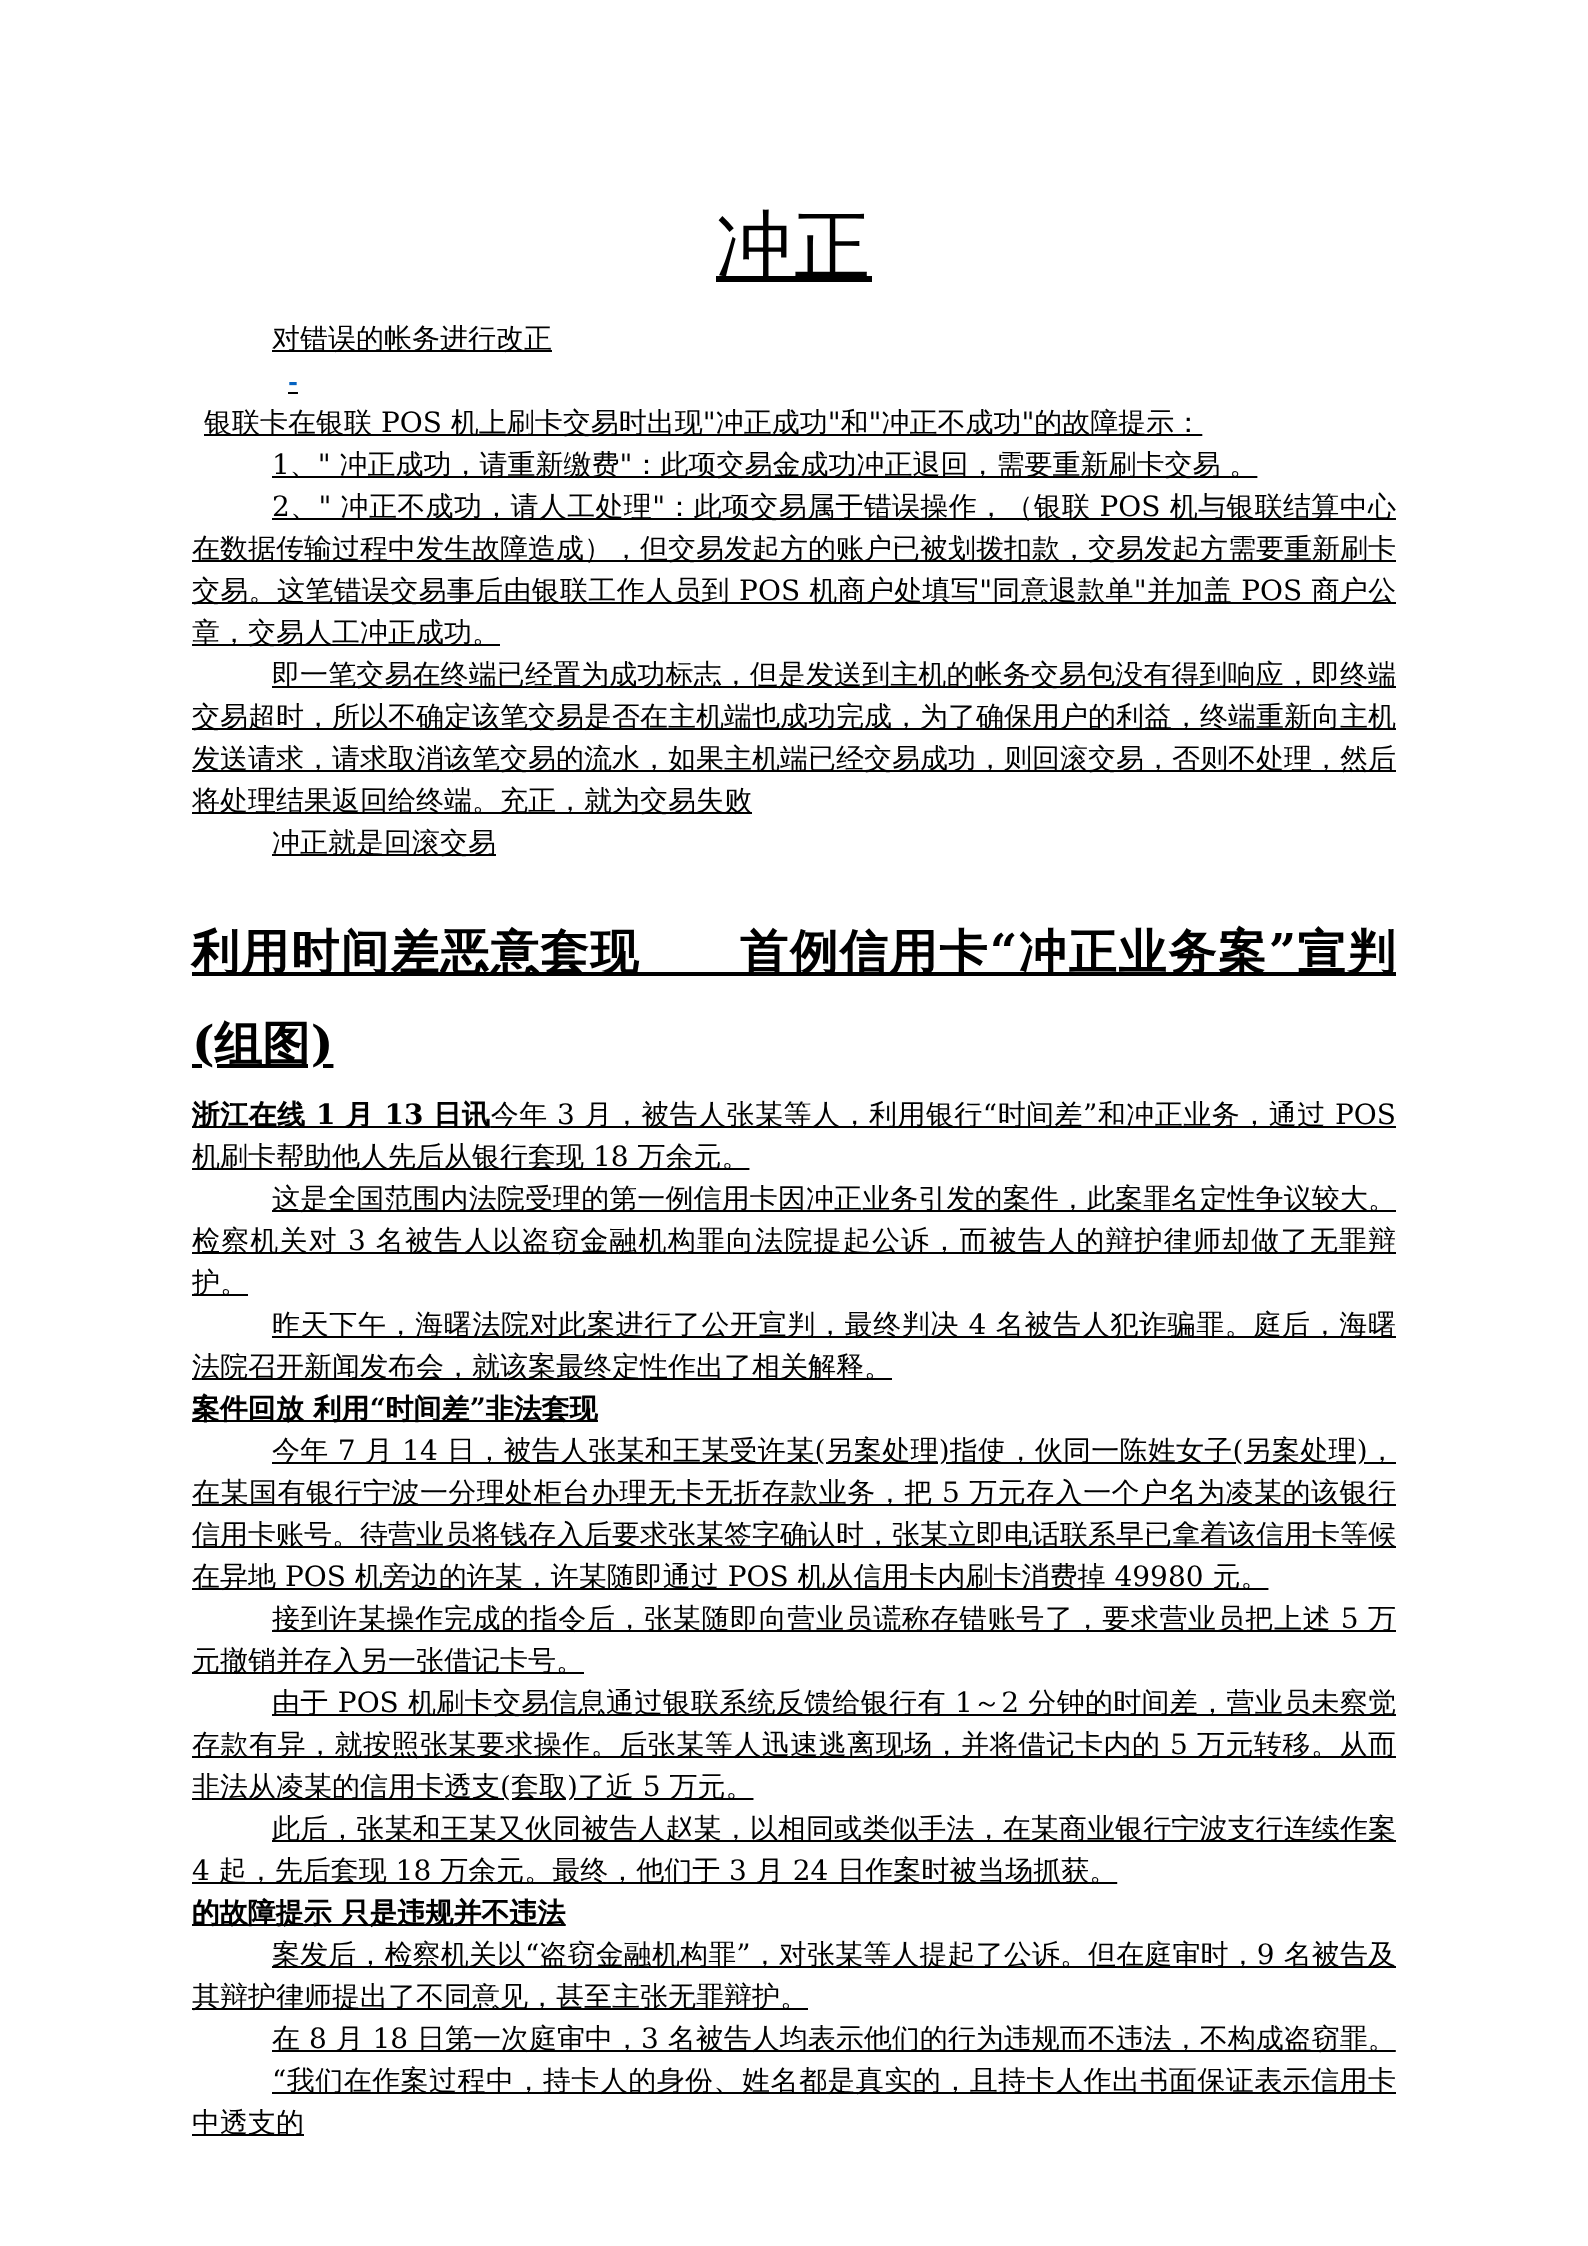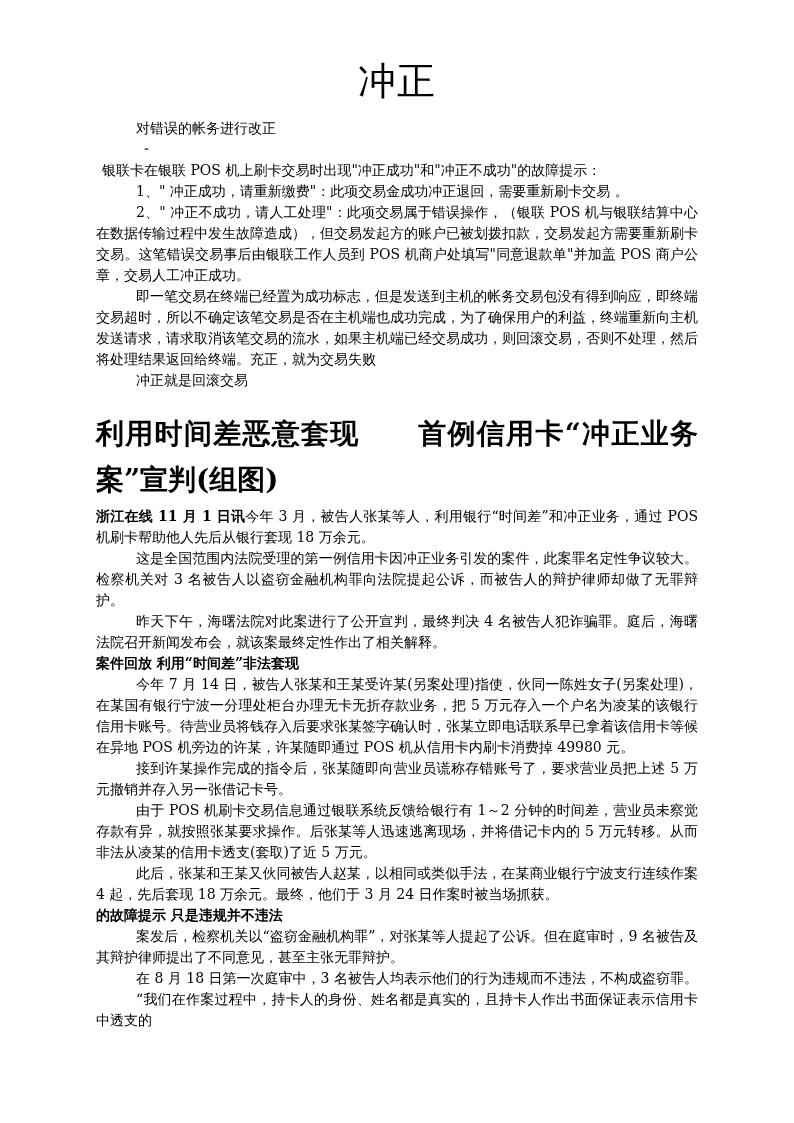--- a/index.html
+++ b/index.html
@@ -6,21 +6,22 @@
   .page {
     position: relative;
     width: 794px;
     height: 1123px;
     margin: 0 auto;
     background: #ffffff;
     color: #000000;
     font-family: "DejaVu Serif", "Liberation Serif", serif;
     overflow: hidden;
     box-sizing: border-box;
-    padding: 56px 96px 0 96px;
+    padding: 98px 96px 0 96px;
+    text-decoration: underline;
   }
   .doc-title {
     margin: 0 0 12px 0;
     font-size: 38px;
     line-height: 50px;
     font-weight: 400;
     text-align: center;
     letter-spacing: 1px;
   }
   .p {
@@ -30,21 +31,21 @@
     text-align: justify;
     word-break: break-all;
   }
   .ind { text-indent: 40px; }
   .ind-sm { text-indent: 6px; }
   .subtitle { text-indent: 40px; }
   .link-line { margin: 0; font-size: 12px; line-height: 21px; text-indent: 48px; }
   .link-dash { color: #0563C1; font-weight: 700; text-decoration: none; }
   .article-heading {
     margin: 20px 0 3px 0;
-    font-size: 28px;
+    font-size: 24px;
     line-height: 46px;
     font-weight: 700;
     text-align: justify;
     word-break: break-all;
   }
   .subhead { font-weight: 700; }
   .bold { font-weight: 700; }
 </style>
 </head>
 <body>
@@ -58,21 +59,21 @@
   <p class="link-line"><a class="link-dash" href="#">-</a></p>
 
   <p class="p ind-sm">银联卡在银联 POS 机上刷卡交易时出现"冲正成功"和"冲正不成功"的故障提示：</p>
   <p class="p ind">1、" 冲正成功，请重新缴费"：此项交易金成功冲正退回，需要重新刷卡交易 。</p>
   <p class="p ind">2、" 冲正不成功，请人工处理"：此项交易属于错误操作，（银联 POS 机与银联结算中心在数据传输过程中发生故障造成），但交易发起方的账户已被划拨扣款，交易发起方需要重新刷卡交易。这笔错误交易事后由银联工作人员到 POS 机商户处填写"同意退款单"并加盖 POS 商户公章，交易人工冲正成功。</p>
   <p class="p ind">即一笔交易在终端已经置为成功标志，但是发送到主机的帐务交易包没有得到响应，即终端交易超时，所以不确定该笔交易是否在主机端也成功完成，为了确保用户的利益，终端重新向主机发送请求，请求取消该笔交易的流水，如果主机端已经交易成功，则回滚交易，否则不处理，然后将处理结果返回给终端。充正，就为交易失败</p>
   <p class="p ind">冲正就是回滚交易</p>
 
   <h2 class="article-heading">利用时间差恶意套现　　首例信用卡“冲正业务案”宣判(组图)</h2>
 
-  <p class="p"><span class="bold">浙江在线 11 月 1 日讯</span><span>今年 3 月，被告人张某等人，利用银行“时间差”和冲正业务，通过 POS 机刷卡帮助他人先后从银行套现 18 万余元。</span></p>
+  <p class="p"><span class="bold">浙江在线 1 月 13 日讯</span><span>今年 3 月，被告人张某等人，利用银行“时间差”和冲正业务，通过 POS 机刷卡帮助他人先后从银行套现 18 万余元。</span></p>
 
   <p class="p ind">这是全国范围内法院受理的第一例信用卡因冲正业务引发的案件，此案罪名定性争议较大。检察机关对 3 名被告人以盗窃金融机构罪向法院提起公诉，而被告人的辩护律师却做了无罪辩护。</p>
   <p class="p ind">昨天下午，海曙法院对此案进行了公开宣判，最终判决 4 名被告人犯诈骗罪。庭后，海曙法院召开新闻发布会，就该案最终定性作出了相关解释。</p>
 
   <p class="p subhead">案件回放 利用“时间差”非法套现</p>
 
   <p class="p ind">今年 7 月 14 日，被告人张某和王某受许某(另案处理)指使，伙同一陈姓女子(另案处理)，在某国有银行宁波一分理处柜台办理无卡无折存款业务，把 5 万元存入一个户名为凌某的该银行信用卡账号。待营业员将钱存入后要求张某签字确认时，张某立即电话联系早已拿着该信用卡等候在异地 POS 机旁边的许某，许某随即通过 POS 机从信用卡内刷卡消费掉 49980 元。</p>
   <p class="p ind">接到许某操作完成的指令后，张某随即向营业员谎称存错账号了，要求营业员把上述 5 万元撤销并存入另一张借记卡号。</p>
   <p class="p ind">由于 POS 机刷卡交易信息通过银联系统反馈给银行有 1～2 分钟的时间差，营业员未察觉存款有异，就按照张某要求操作。后张某等人迅速逃离现场，并将借记卡内的 5 万元转移。从而非法从凌某的信用卡透支(套取)了近 5 万元。</p>
   <p class="p ind">此后，张某和王某又伙同被告人赵某，以相同或类似手法，在某商业银行宁波支行连续作案 4 起，先后套现 18 万余元。最终，他们于 3 月 24 日作案时被当场抓获。</p>

